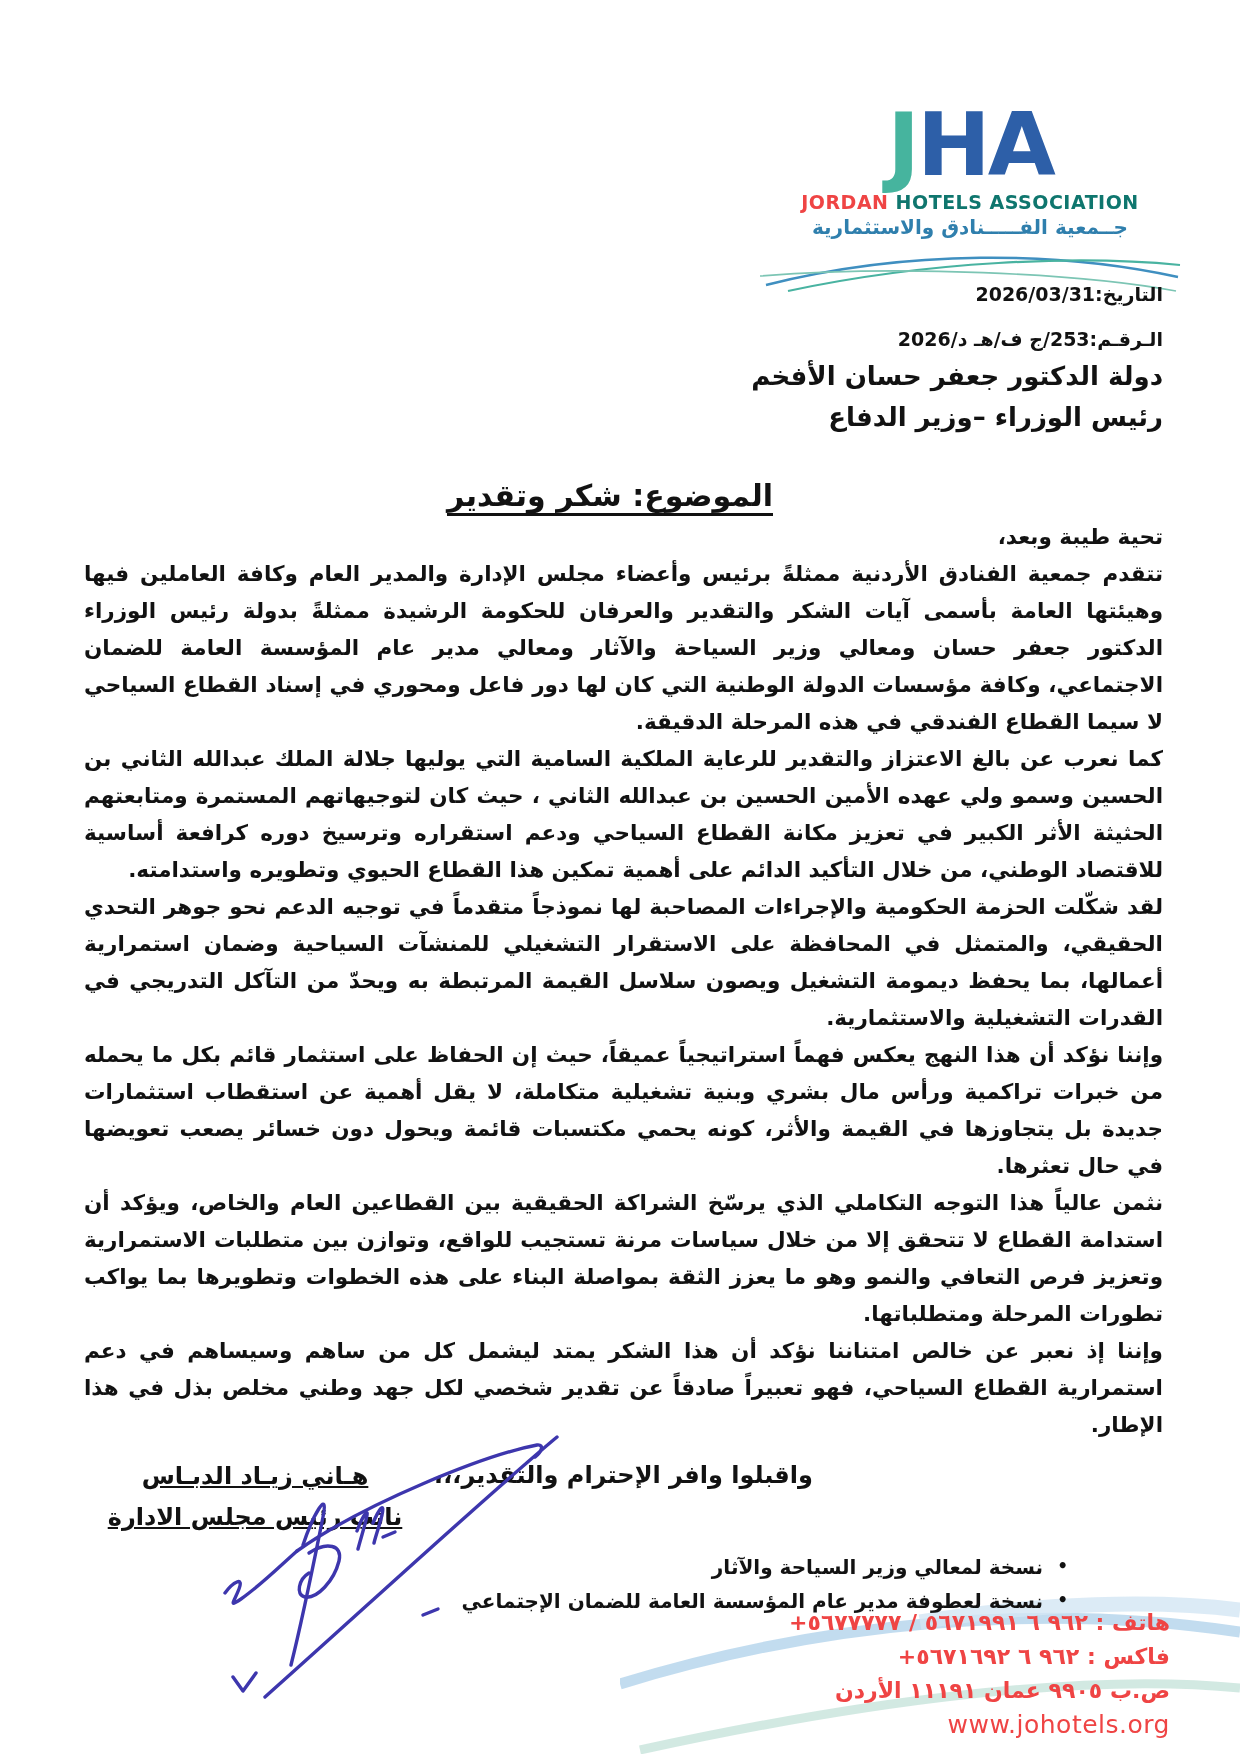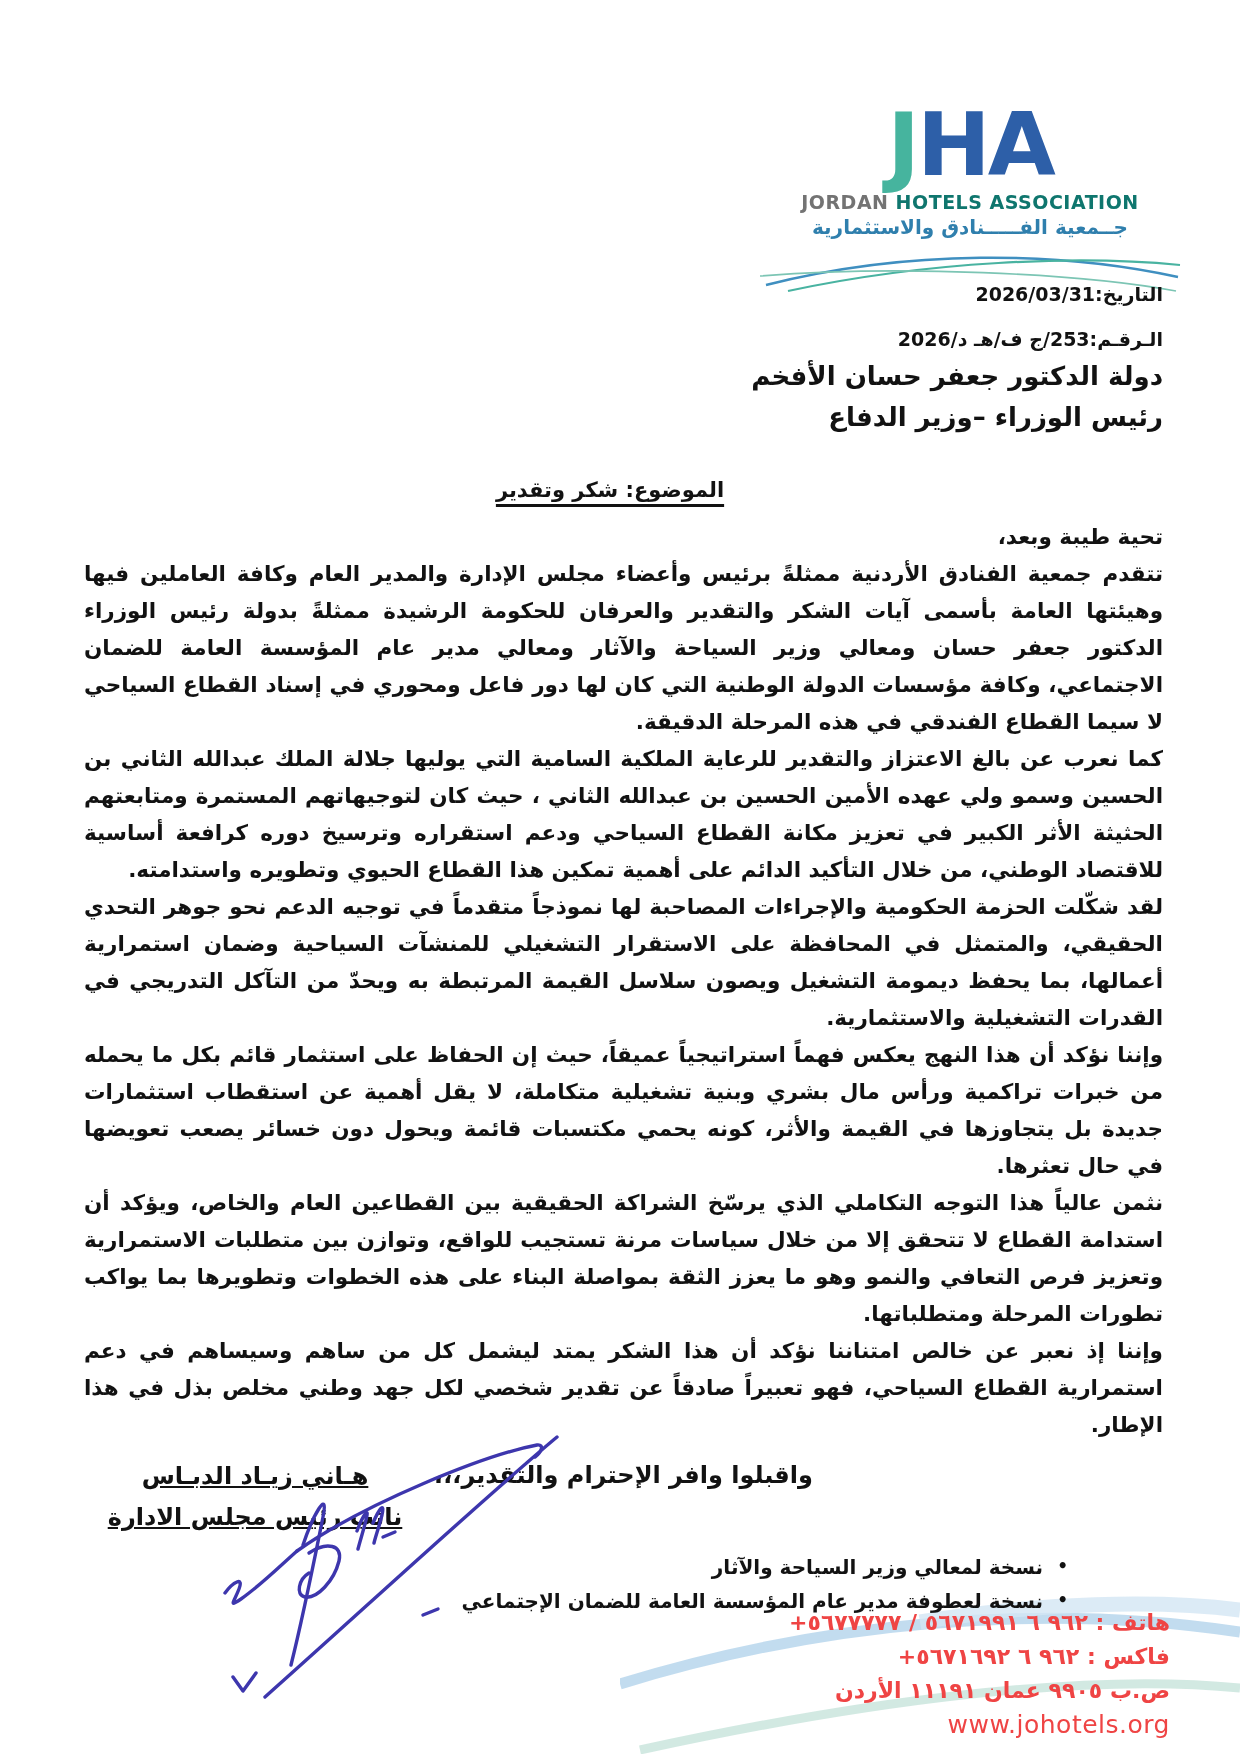--- a/index.html
+++ b/index.html
@@ -7,31 +7,31 @@
     position:relative;width:1240px;height:1754px;margin:0 auto;
     background:#ffffff;overflow:hidden;
     font-family:"DejaVu Sans",sans-serif;color:#121212;
   }
   
   .letterhead{position:absolute;top:103px;left:758px;width:424px;text-align:center;}
   .logo-letters{font-size:88px;font-weight:bold;line-height:0.95;letter-spacing:-3px;}
   .logo-letters .j{color:#46b49e;}
   .logo-letters .ha{color:#2d5fa8;}
   .org-en{font-size:19px;font-weight:bold;letter-spacing:.5px;margin-top:4px;white-space:nowrap;}
-  .org-en .green{color:#737373;}
+  .org-en .green{color:#ef4444;}
   .org-en .blue{color:#0f766e;margin-top:16px;}
   .org-ar{direction:rtl;font-size:20px;font-weight:bold;color:#2f7fad;margin-top:2px;white-space:nowrap;}
   .swoosh-top{display:block;margin:6px auto 0 auto;}
   
   .meta{position:absolute;top:272px;right:77px;direction:rtl;text-align:right;
         font-weight:bold;font-size:19px;line-height:45px;}
   .addressee{position:absolute;top:356px;right:77px;direction:rtl;text-align:right;
         font-weight:bold;font-size:26px;line-height:41px;}
   .subject{position:absolute;top:478px;left:0;width:1220px;text-align:center;direction:rtl;
-        font-weight:bold;font-size:21px;}
+        font-weight:bold;font-size:30px;}
   .subject span{text-decoration:underline;text-decoration-thickness:2.5px;text-underline-offset:7px;}
   
   .body-text{position:absolute;top:518px;right:77px;left:84px;direction:rtl;
         text-align:justify;font-size:21.5px;font-weight:bold;line-height:37px;}
   .body-text p{margin:0;}
   .body-text .greeting{text-align:right;}
   .closing{margin-top:14px !important;text-align:center;font-size:24px;}
   
   .signer{position:absolute;top:1456px;left:100px;width:310px;direction:rtl;text-align:center;
         font-weight:bold;font-size:24px;line-height:41px;z-index:1;text-decoration:underline;}

